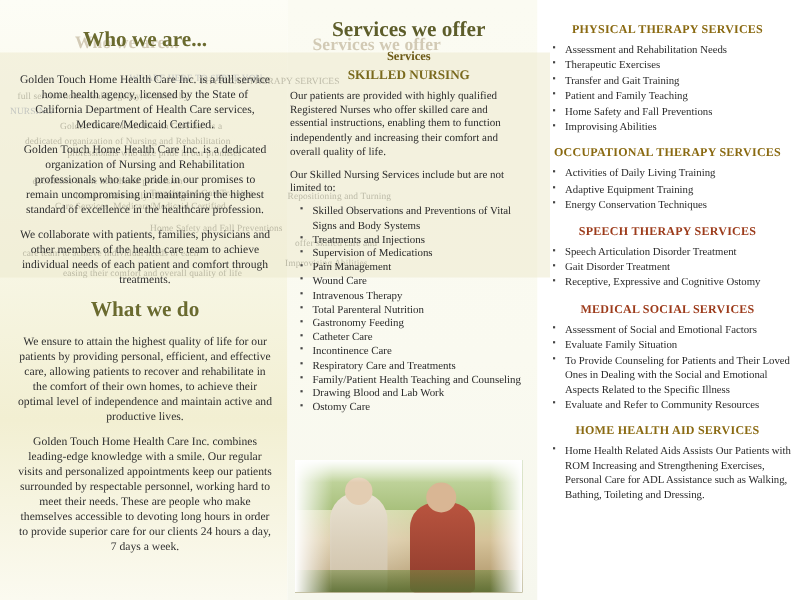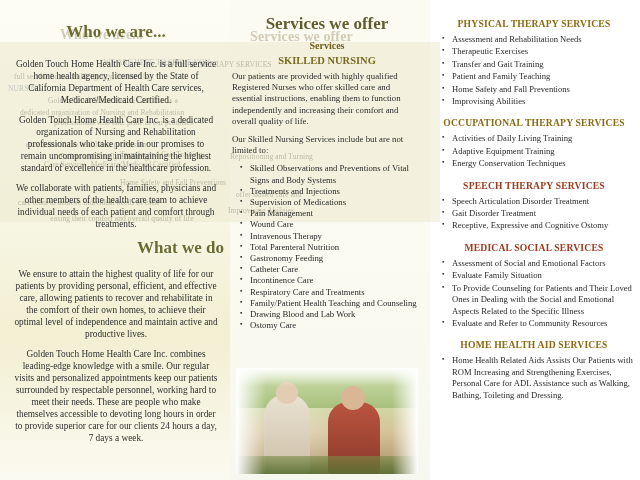--- a/index.html
+++ b/index.html
@@ -246,21 +246,21 @@
   <div class="ghost" style="left:230px; top:152px; width:180px;">Repositioning and Turning</div>
   <div class="ghost" style="left:236px; top:190px; width:180px;">offer skilled care and</div>
   <div class="ghost" style="left:160px; top:60px; width:180px;">PHYSICAL THERAPY SERVICES</div>
 
   <div class="col col-left">
     <h1 class="section-title" style="margin-top:22px;">Who we are...</h1>
     <p class="body-text" style="margin-top:16px;">Golden Touch Home Health Care Inc. is a full service home health agency, licensed by the State of California Department of Health Care services, Medicare/Medicaid Certified.</p>
     <p class="body-text">Golden Touch Home Health Care Inc. is a dedicated organization of Nursing and Rehabilitation professionals who take pride in our promises to remain uncompromising in maintaining the highest standard of excellence in the healthcare profession.</p>
     <p class="body-text">We collaborate with patients, families, physicians and other members of the health care team to achieve individual needs of each patient and comfort through treatments.</p>
 
-    <h1 class="section-title" style="margin-top:6px;text-align:right;">What we do</h1>
+    <h1 class="section-title" style="margin-top:6px;">What we do</h1>
     <p class="body-text" style="margin-top:10px;">We ensure to attain the highest quality of life for our patients by providing personal, efficient, and effective care, allowing patients to recover and rehabilitate in the comfort of their own homes, to achieve their optimal level of independence and maintain active and productive lives.</p>
     <p class="body-text">Golden Touch Home Health Care Inc. combines leading-edge knowledge with a smile. Our regular visits and personalized appointments keep our patients surrounded by respectable personnel, working hard to meet their needs. These are people who make themselves accessible to devoting long hours in order to provide superior care for our clients 24 hours a day, 7 days a week.</p>
   </div>
 
   <div class="col col-mid">
     <h1 class="section-title services-title" style="margin-top:14px;">Services we offer</h1>
     <div class="mid-sub">Services</div>
     <div class="mid-head">SKILLED NURSING</div>
     <p class="mid-p">Our patients are provided with highly qualified Registered Nurses who offer skilled care and essential instructions, enabling them to function independently and increasing their comfort and overall quality of life.</p>
     <p class="mid-p">Our Skilled Nursing Services include but are not limited to:</p>

